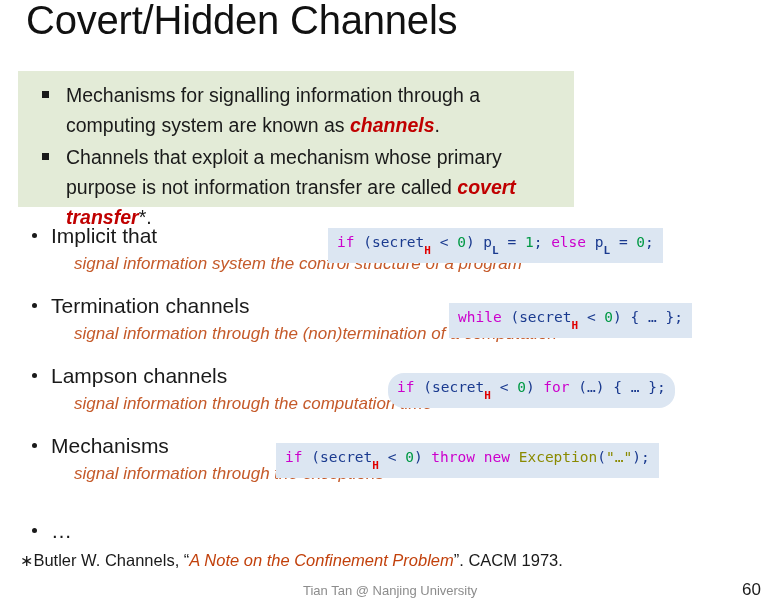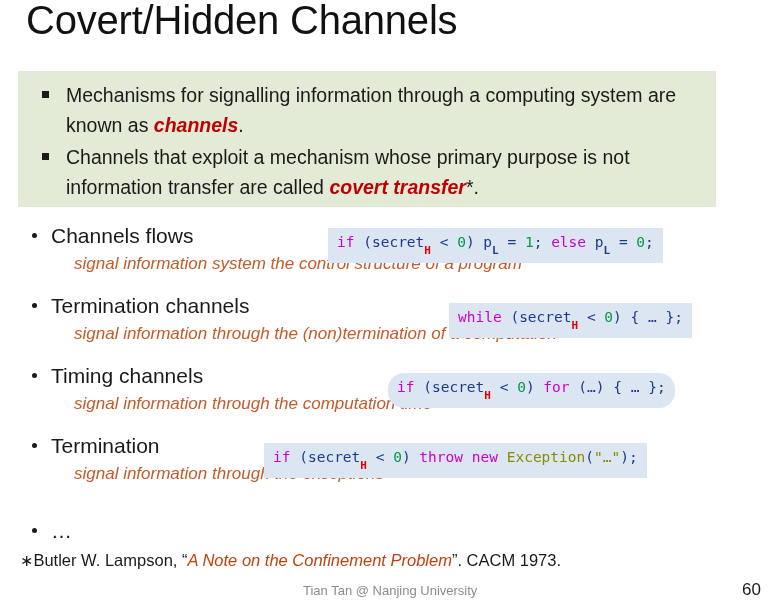--- a/index.html
+++ b/index.html
@@ -30,21 +30,21 @@
     color: #111111;
     font-family: "Liberation Sans", sans-serif;
     white-space: nowrap;
   }
 
   
   .callout {
     position: absolute;
     left: 18px;
     top: 71px;
-    width: 698px;
+    width: 556px;
     height: 136px;
     background: #e3ebd7;
   }
   .callout-list {
     margin: 0;
     padding: 9px 10px 0 10px;
   }
   .callout-item {
     display: flex;
     align-items: flex-start;
@@ -142,21 +142,21 @@
     font-weight: bold;
     vertical-align: sub;
     position: relative;
     top: 3px;
   }
 
   
   #chip-implicit    { left: 328px; top: 228px; }
   #chip-termination { left: 449px; top: 303px; }
   #chip-timing      { left: 388px; top: 373px; border-radius: 16px; }
-  #chip-exceptions  { left: 264px; top: 443px; }
+  #chip-exceptions  { left: 276px; top: 443px; }
 
   
   .ellipsis-row {
     position: absolute;
     left: 18px;
     top: 518px;
     display: flex;
     align-items: baseline;
   }
   .ellipsis-text {
@@ -219,59 +219,59 @@
       </div>
 
     </div>
   </div>
 
   <div class="main-list">
 
     <div class="topic-block">
       <div class="topic-row">
         <span class="dot-bullet"></span>
-        <span class="topic-label">Channels flows</span>
+        <span class="topic-label">Implicit that</span>
       </div>
       <div class="topic-desc">signal information system the control structure of a program</div>
     </div>
 
     <div class="topic-block">
       <div class="topic-row">
         <span class="dot-bullet"></span>
         <span class="topic-label">Termination channels</span>
       </div>
       <div class="topic-desc">signal information through the (non)termination of a computation</div>
     </div>
 
     <div class="topic-block">
       <div class="topic-row">
         <span class="dot-bullet"></span>
-        <span class="topic-label">Timing channels</span>
+        <span class="topic-label">Lampson channels</span>
       </div>
       <div class="topic-desc">signal information through the computation time</div>
     </div>
 
     <div class="topic-block">
       <div class="topic-row">
         <span class="dot-bullet"></span>
-        <span class="topic-label">Termination</span>
+        <span class="topic-label">Mechanisms</span>
       </div>
       <div class="topic-desc">signal information through the exceptions</div>
     </div>
 
   </div>
 
   <div class="code-chip" id="chip-implicit"><span class="c-kw">if</span><span class="c-plain"> </span><span class="c-punc">(</span><span class="c-id">secret</span><span class="sub-h">H</span><span class="c-plain"> </span><span class="c-op">&lt;</span><span class="c-plain"> </span><span class="c-num">0</span><span class="c-punc">)</span><span class="c-plain"> </span><span class="c-id">p</span><span class="sub-l">L</span><span class="c-plain"> </span><span class="c-op">=</span><span class="c-plain"> </span><span class="c-num">1</span><span class="c-punc">;</span><span class="c-plain"> </span><span class="c-kw">else</span><span class="c-plain"> </span><span class="c-id">p</span><span class="sub-l">L</span><span class="c-plain"> </span><span class="c-op">=</span><span class="c-plain"> </span><span class="c-num">0</span><span class="c-punc">;</span></div>
   <div class="code-chip" id="chip-termination"><span class="c-kw">while</span><span class="c-plain"> </span><span class="c-punc">(</span><span class="c-id">secret</span><span class="sub-h">H</span><span class="c-plain"> </span><span class="c-op">&lt;</span><span class="c-plain"> </span><span class="c-num">0</span><span class="c-punc">)</span><span class="c-plain"> </span><span class="c-punc">{</span><span class="c-plain"> … </span><span class="c-punc">}</span><span class="c-punc">;</span></div>
   <div class="code-chip" id="chip-timing"><span class="c-kw">if</span><span class="c-plain"> </span><span class="c-punc">(</span><span class="c-id">secret</span><span class="sub-h">H</span><span class="c-plain"> </span><span class="c-op">&lt;</span><span class="c-plain"> </span><span class="c-num">0</span><span class="c-punc">)</span><span class="c-plain"> </span><span class="c-kw">for</span><span class="c-plain"> </span><span class="c-punc">(…)</span><span class="c-plain"> </span><span class="c-punc">{</span><span class="c-plain"> … </span><span class="c-punc">}</span><span class="c-punc">;</span></div>
   <div class="code-chip" id="chip-exceptions"><span class="c-kw">if</span><span class="c-plain"> </span><span class="c-punc">(</span><span class="c-id">secret</span><span class="sub-h">H</span><span class="c-plain"> </span><span class="c-op">&lt;</span><span class="c-plain"> </span><span class="c-num">0</span><span class="c-punc">)</span><span class="c-plain"> </span><span class="c-kw">throw</span><span class="c-plain"> </span><span class="c-kw">new</span><span class="c-plain"> </span><span class="c-type">Exception</span><span class="c-punc">(</span><span class="c-str">"…"</span><span class="c-punc">)</span><span class="c-punc">;</span></div>
 
   <div class="ellipsis-row">
     <span class="dot-bullet"></span>
     <span class="ellipsis-text">…</span>
   </div>
 
-  <div class="footnote"><span class="asterisk-mark">∗</span><span>Butler W. Lampson, “</span><span class="link">A Note on the Confinement Problem</span><span>”. CACM 1973.</span></div>
+  <div class="footnote"><span class="asterisk-mark">∗</span><span>Butler W. Channels, “</span><span class="link">A Note on the Confinement Problem</span><span>”. CACM 1973.</span></div>
 
   <div class="footer-credit">Tian Tan @ Nanjing University</div>
   <div class="footer-page">60</div>
 
 </div>
 
 </body></html>

